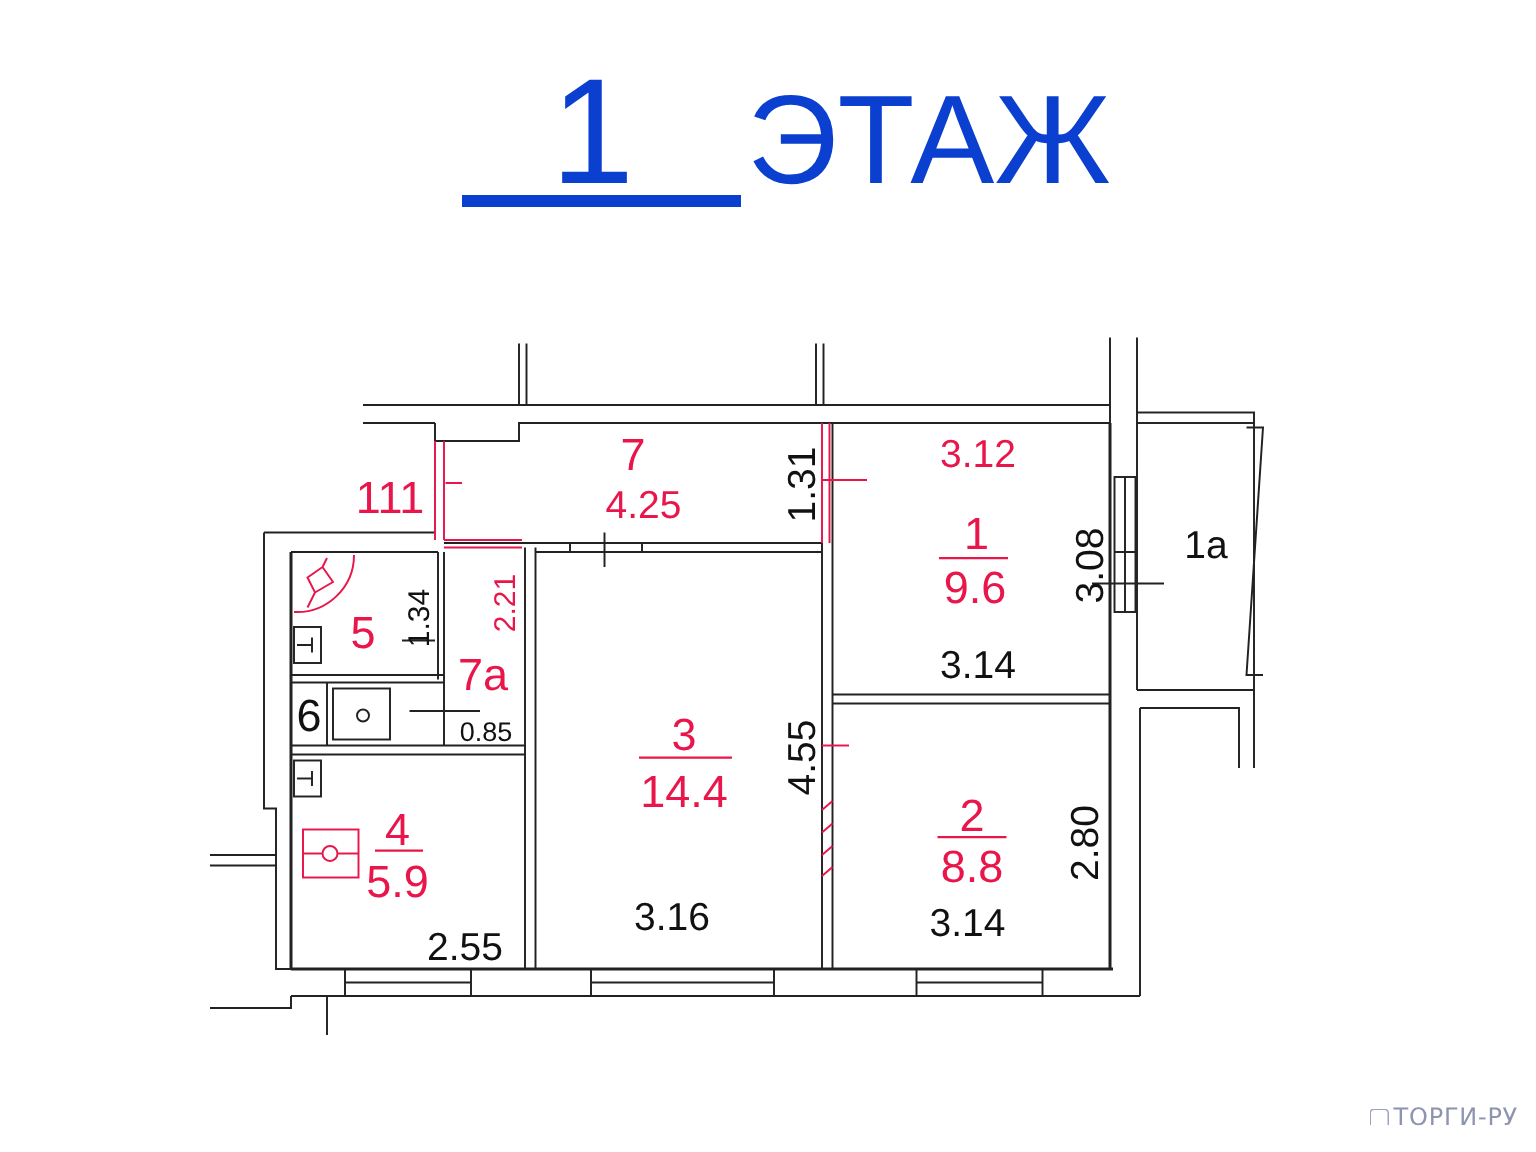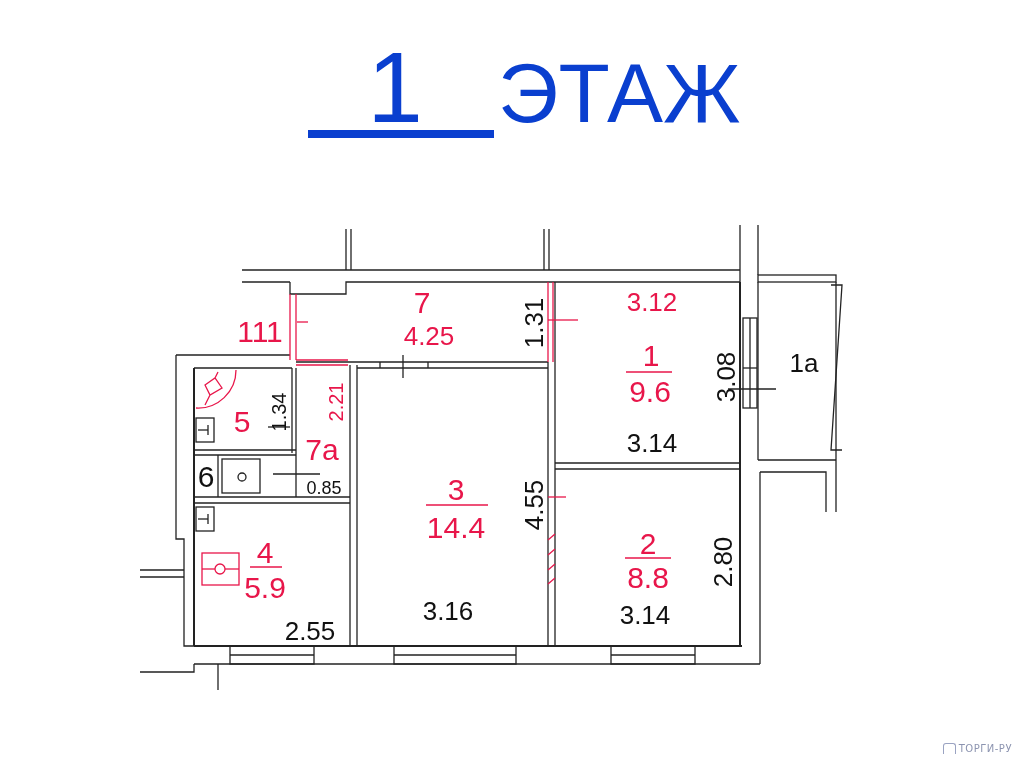--- a/index.html
+++ b/index.html
@@ -5,21 +5,21 @@
     html, body { margin:0; padding:0; background:#ffffff; }
     body { width:1024px; height:768px; position:relative; overflow:hidden; font-family:"Liberation Sans", sans-serif; }
     #title { position:absolute; left:0; top:30px; width:1024px; height:140px; }
     #plan { position:absolute; left:0; top:0; width:1024px; height:768px; }
     .wall { stroke:#222; stroke-width:2; fill:none; }
     .wall-thin { stroke:#222; stroke-width:1.3; fill:none; }
     .red { stroke:#e8164a; stroke-width:1.3; fill:none; }
     .t-red { fill:#e8164a; font-family:"Liberation Sans", sans-serif; }
     .t-blk { fill:#111; font-family:"Liberation Sans", sans-serif; }
     .t-title { fill:#0a3fcf; font-family:"Liberation Sans", sans-serif; }
-    #watermark { position:absolute; right:12px; bottom:14px; font-size:10px; color:#8c94b0; letter-spacing:0.5px; font-family:"DejaVu Sans", sans-serif; display:flex; align-items:center; gap:3px; }
+    #watermark { position:absolute; right:12px; bottom:14px; font-size:16px; color:#8c94b0; letter-spacing:0.5px; font-family:"DejaVu Sans", sans-serif; display:flex; align-items:center; gap:3px; }
     #watermark .logo { width:11px; height:10px; border:1.5px solid #9aa3c2; border-bottom:none; border-radius:3px 3px 0 0; display:inline-block; }
   </style>
 </head>
 <body>
 
 <svg id="title" viewBox="0 30 1024 140">
   <text class="t-title" x="395" y="122" font-size="100" text-anchor="middle">1</text>
   <rect x="308" y="130" width="186" height="8" fill="#0a3fcf"></rect>
   <text class="t-title" x="498" y="122" font-size="84">ЭТАЖ</text>
 </svg>

